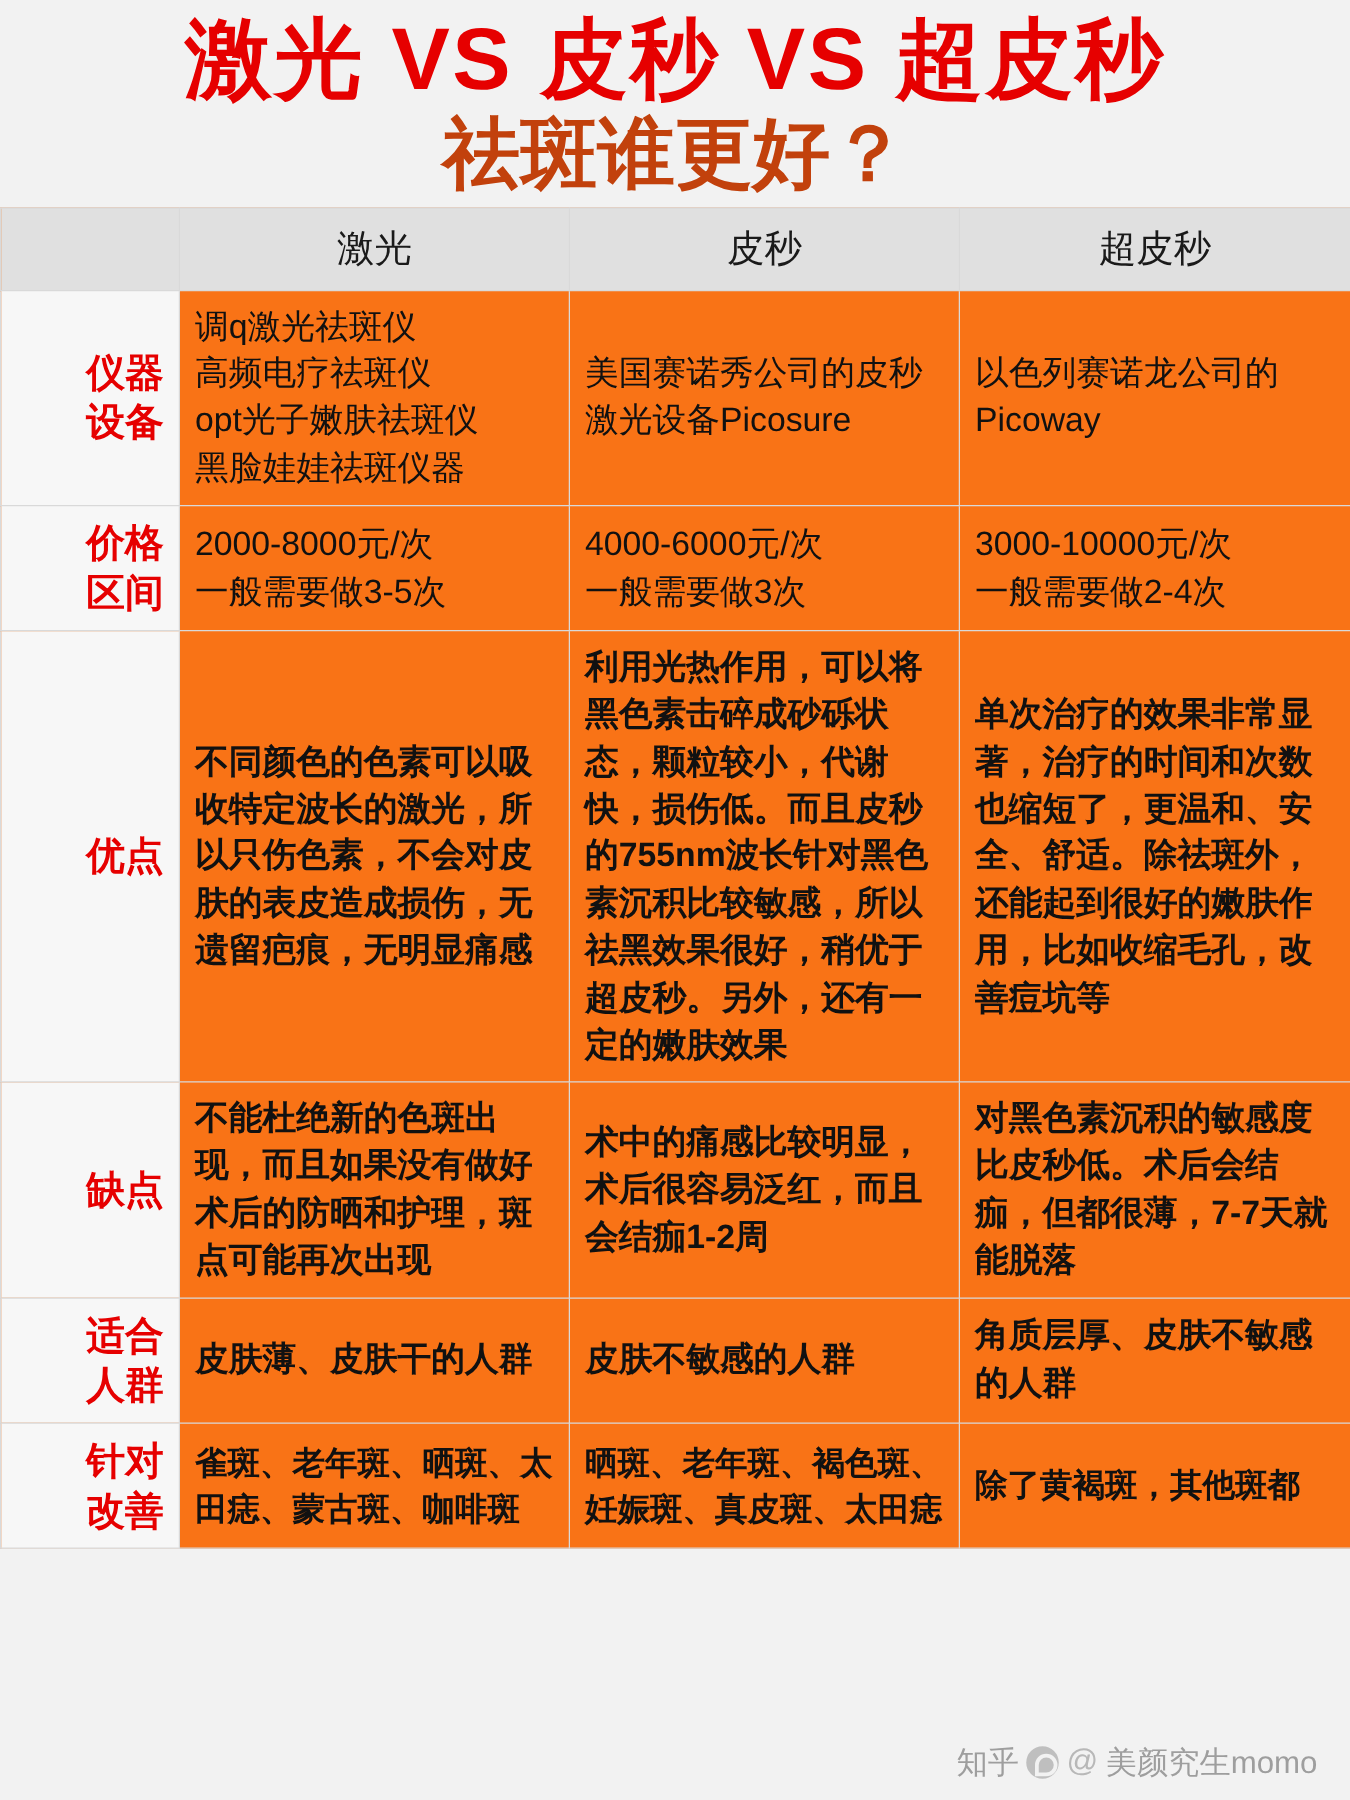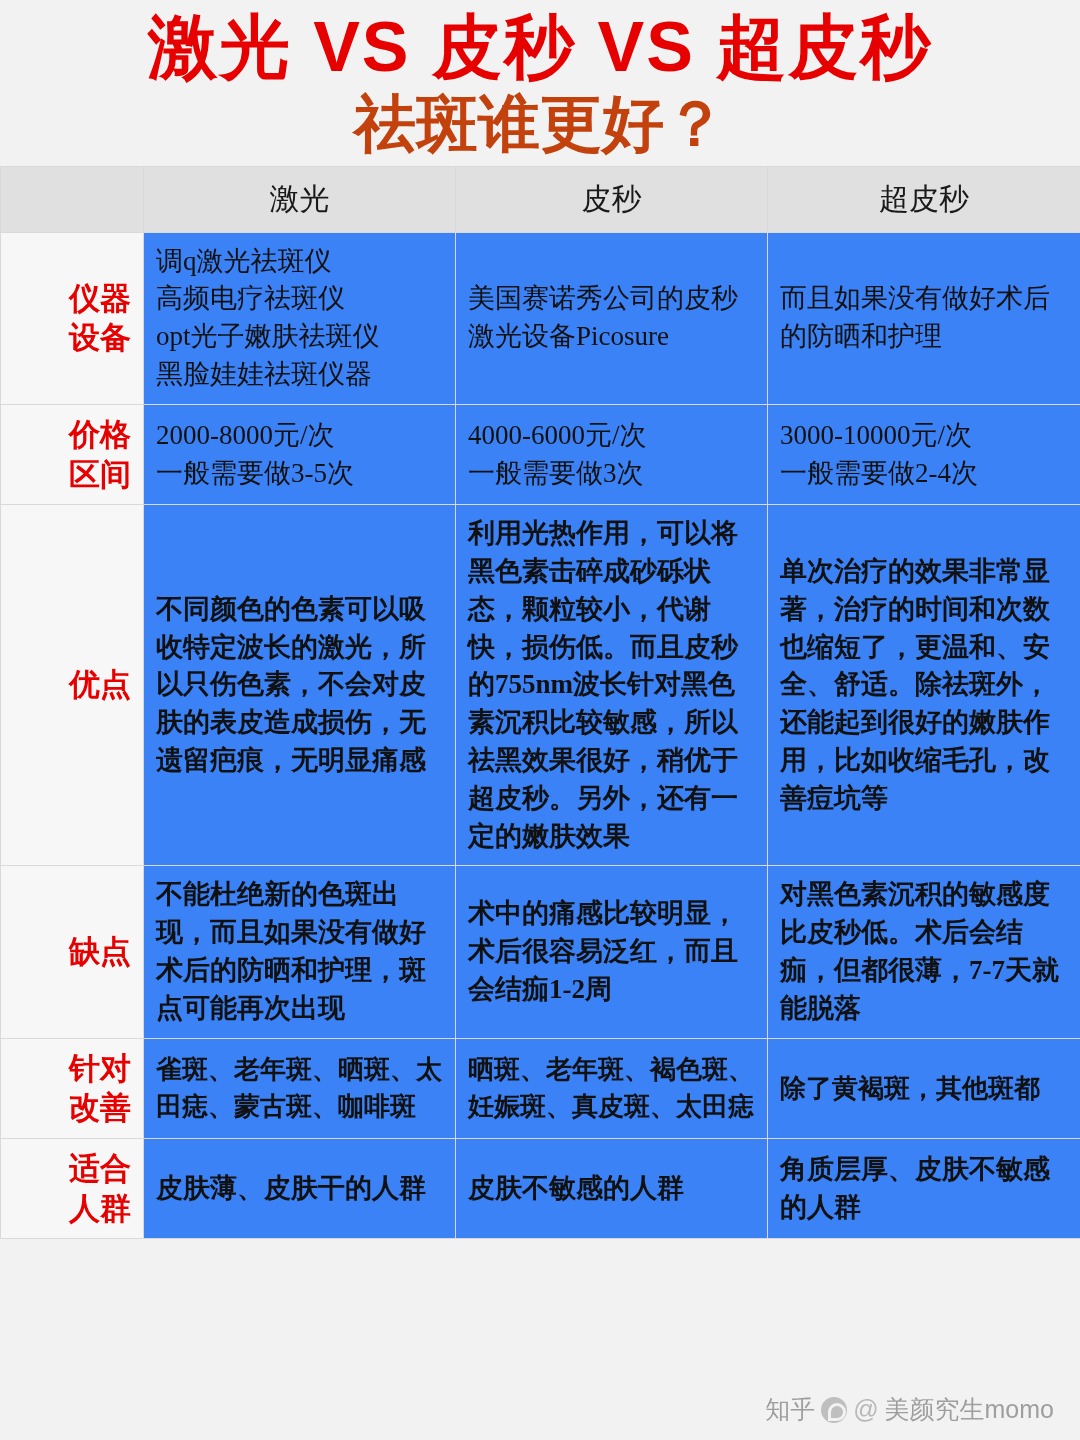--- a/index.html
+++ b/index.html
@@ -35,21 +35,21 @@
     font-weight: bold;
     color: #c2410c;
     line-height: 1.15;
     margin-top: 2px;
     white-space: nowrap;
   }
   table.cmp {
     width: 1080px;
     border-collapse: collapse;
     table-layout: fixed;
-    background: #3b82f6;
+    background: #f97316;
   }
   table.cmp col.c0 { width: 143px; }
   table.cmp col.c1 { width: 312px; }
   table.cmp col.c2 { width: 312px; }
   table.cmp col.c3 { width: 313px; }
   table.cmp th, table.cmp td {
     border: 1px solid #d9d9d9;
     vertical-align: middle;
     padding: 10px 12px;
   }
@@ -77,21 +77,21 @@
     color: #111111;
     line-height: 1.4;
     text-align: left;
   }
   td.cell.bold {
     font-weight: bold;
   }
   td.cell.small {
     font-size: 26px;
   }
-  .cell-inner { white-space: pre-line; font-family: Liberation Serif, serif; }
+  .cell-inner { white-space: pre-line; }
   .watermark {
     position: absolute;
     right: 26px;
     bottom: 14px;
     font-size: 25px;
     color: #9a9a9a;
     display: flex;
     align-items: center;
     gap: 6px;
     opacity: 0.95;
@@ -144,21 +144,21 @@
     <tbody>
 
       <tr>
         <td class="rowhead"><span class="cell-inner">仪器
 设备</span></td>
         <td class="cell"><span class="cell-inner">调q激光祛斑仪
 高频电疗祛斑仪
 opt光子嫩肤祛斑仪
 黑脸娃娃祛斑仪器</span></td>
         <td class="cell"><span class="cell-inner">美国赛诺秀公司的皮秒激光设备Picosure</span></td>
-        <td class="cell"><span class="cell-inner">而且如果没有做好术后的防晒和护理</span></td>
+        <td class="cell"><span class="cell-inner">以色列赛诺龙公司的Picoway</span></td>
       </tr>
 
       <tr>
         <td class="rowhead"><span class="cell-inner">价格
 区间</span></td>
         <td class="cell"><span class="cell-inner">2000-8000元/次
 一般需要做3-5次</span></td>
         <td class="cell"><span class="cell-inner">4000-6000元/次
 一般需要做3次</span></td>
         <td class="cell"><span class="cell-inner">3000-10000元/次
@@ -173,33 +173,33 @@
       </tr>
 
       <tr>
         <td class="rowhead"><span class="cell-inner">缺点</span></td>
         <td class="cell bold"><span class="cell-inner">不能杜绝新的色斑出现，而且如果没有做好术后的防晒和护理，斑点可能再次出现</span></td>
         <td class="cell bold"><span class="cell-inner">术中的痛感比较明显，术后很容易泛红，而且会结痂1-2周</span></td>
         <td class="cell bold"><span class="cell-inner">对黑色素沉积的敏感度比皮秒低。术后会结痂，但都很薄，7-7天就能脱落</span></td>
       </tr>
 
       <tr>
+        <td class="rowhead"><span class="cell-inner">适合
+人群</span></td>
+        <td class="cell bold"><span class="cell-inner">皮肤薄、皮肤干的人群</span></td>
+        <td class="cell bold"><span class="cell-inner">皮肤不敏感的人群</span></td>
+        <td class="cell bold"><span class="cell-inner">角质层厚、皮肤不敏感的人群</span></td>
+      </tr>
+
+      <tr>
         <td class="rowhead"><span class="cell-inner">针对
 改善</span></td>
         <td class="cell bold small"><span class="cell-inner">雀斑、老年斑、晒斑、太田痣、蒙古斑、咖啡斑</span></td>
         <td class="cell bold small"><span class="cell-inner">晒斑、老年斑、褐色斑、妊娠斑、真皮斑、太田痣</span></td>
         <td class="cell bold small"><span class="cell-inner">除了黄褐斑，其他斑都</span></td>
-      </tr>
-
-      <tr>
-        <td class="rowhead"><span class="cell-inner">适合
-人群</span></td>
-        <td class="cell bold"><span class="cell-inner">皮肤薄、皮肤干的人群</span></td>
-        <td class="cell bold"><span class="cell-inner">皮肤不敏感的人群</span></td>
-        <td class="cell bold"><span class="cell-inner">角质层厚、皮肤不敏感的人群</span></td>
       </tr>
 
     </tbody>
   </table>
 
   <div class="watermark">
     <span>知乎</span>
     <span class="wm-logo"></span>
     <span class="wm-sep">@</span>
     <span>美颜究生momo</span>

